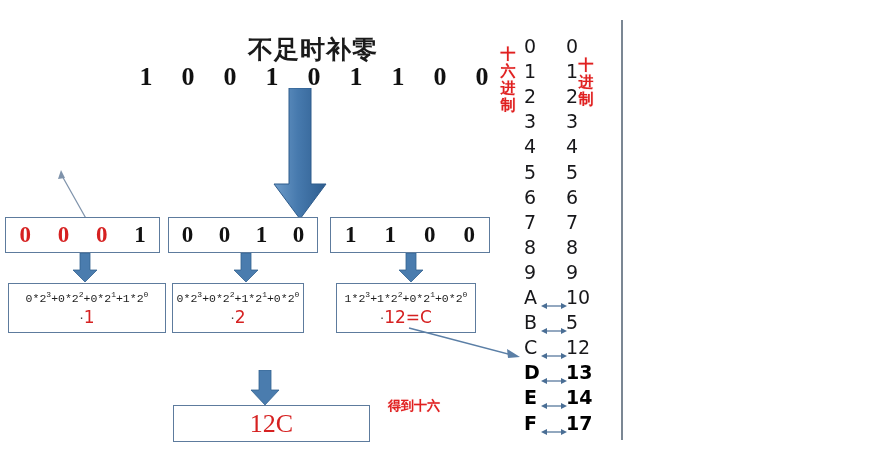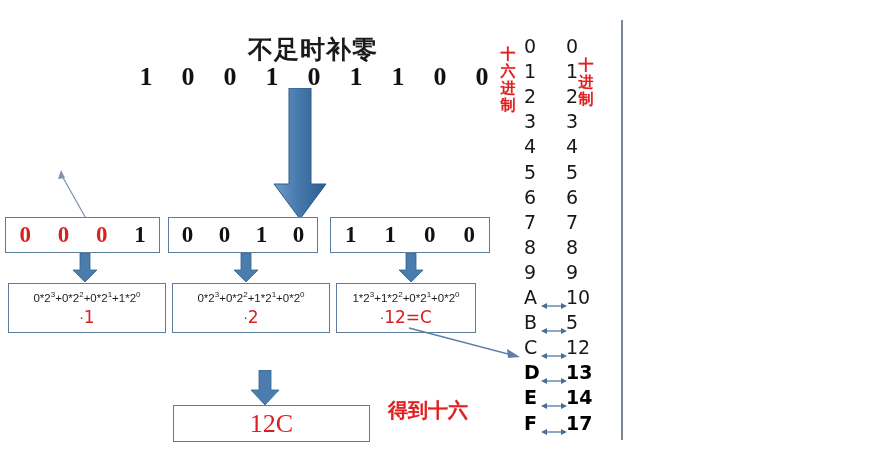--- a/index.html
+++ b/index.html
@@ -45,21 +45,21 @@
   .nbox b{font-weight:bold;}
   .nbox .z{color:#d62121;}
 
   .fbox{
     box-sizing:border-box;
     border:1.5px solid #5d7b9d;
     background:#ffffff;
     display:flex;flex-direction:column;align-items:center;justify-content:center;
   }
   .formula{
-    font-family:Liberation Sans, sans-serif;
+    font-family:Liberation Mono, monospace;
     font-size:11.5px;color:#1d1d1d;white-space:nowrap;line-height:1;
     margin-top:1px;
   }
   .formula sup{font-size:8px;vertical-align:super;}
   .fres{
     font-family:"DejaVu Sans","Liberation Sans",sans-serif;
     font-size:17px;color:#d62121;line-height:1;margin-top:5px;white-space:nowrap;
   }
   .fres .dot{color:#444;font-size:13px;}
 
@@ -165,21 +165,21 @@
   <div class="abs arrow" style="left:398px;top:253px;">
     <svg width="26" height="30" viewBox="0 0 26 30">
       <polygon points="8,0 18,0 18,17 25,17 13,29 1,17 8,17" fill="#4a7cae" stroke="#33628f" stroke-width="0.8"></polygon>
     </svg>
   </div>
 
   <div class="abs fbox" id="fbox0" style="left:8px;top:283px;width:158px;height:50px;">
       <div class="formula">0*2<sup>3</sup>+0*2<sup>2</sup>+0*2<sup>1</sup>+1*2<sup>0</sup></div>
       <div class="fres"><span class="dot">·</span>1</div>
     </div>
-  <div class="abs fbox" id="fbox1" style="left:172px;top:283px;width:158px;height:50px;">
+  <div class="abs fbox" id="fbox1" style="left:172px;top:283px;width:132px;height:50px;">
       <div class="formula">0*2<sup>3</sup>+0*2<sup>2</sup>+1*2<sup>1</sup>+0*2<sup>0</sup></div>
       <div class="fres"><span class="dot">·</span>2</div>
     </div>
   <div class="abs fbox" id="fbox2" style="left:336px;top:283px;width:140px;height:50px;">
       <div class="formula">1*2<sup>3</sup>+1*2<sup>2</sup>+0*2<sup>1</sup>+0*2<sup>0</sup></div>
       <div class="fres"><span class="dot">·</span>12=C</div>
     </div>
 
   <div class="abs arrow" style="left:408px;top:326px;">
     <svg width="118" height="36" viewBox="0 0 118 36">
@@ -189,21 +189,21 @@
   </div>
 
   <div class="abs arrow" style="left:250px;top:370px;">
     <svg width="30" height="36" viewBox="0 0 30 36">
       <polygon points="9,0 21,0 21,20 29,20 15,35 1,20 9,20" fill="#4a7cae" stroke="#33628f" stroke-width="0.8"></polygon>
     </svg>
   </div>
 
   <div class="abs resbox" style="left:173px;top:405px;width:197px;height:37px;">12C</div>
 
-  <div class="abs redlabel" style="left:388px;top:398px;font-size:20px;text-align:left;">
+  <div class="abs redlabel" style="left:388px;top:398px;font-size:13px;text-align:left;">
     <div>得到十六</div>
   </div>
 
   <div class="abs vlabel" style="left:500px;top:46px;">
     <span id="hdrleft">十<br>六<br>进<br>制</span>
   </div>
   <div class="abs vlabel" style="left:578px;top:57px;">
     <span id="hdrright">十<br>进<br>制</span>
   </div>
 

